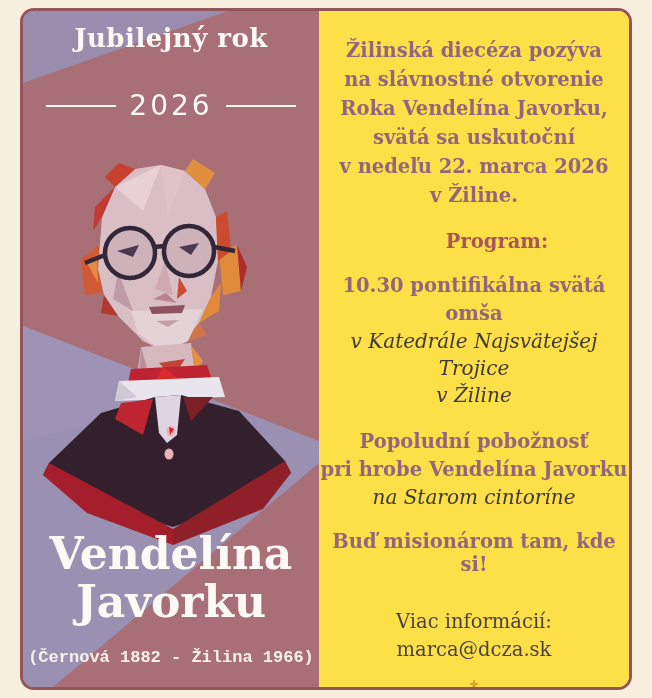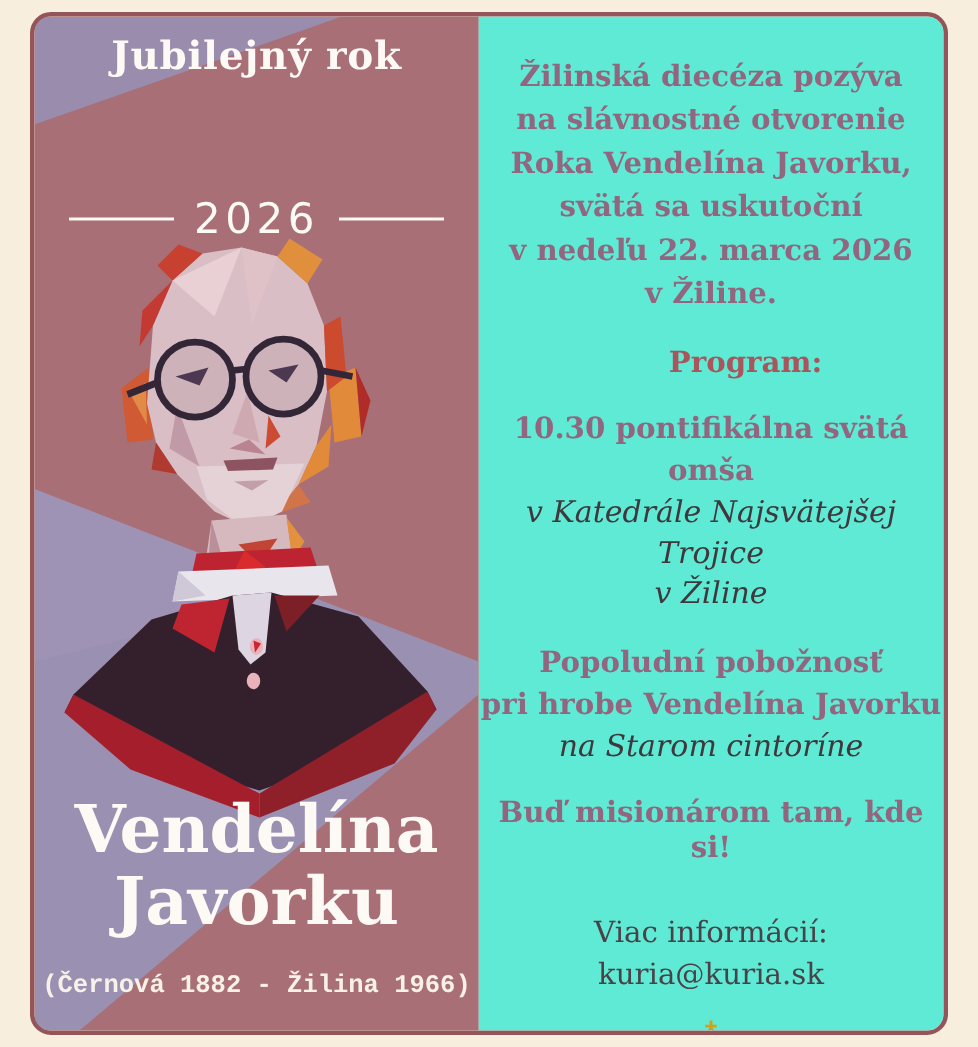--- a/index.html
+++ b/index.html
@@ -7,30 +7,30 @@
        font-family:"DejaVu Serif","Liberation Serif",serif;}
   .stage{position:relative;width:652px;height:698px;background:#f7eedd;}
   .card{position:absolute;left:20px;top:8px;width:606px;height:676px;
         border:3px solid #93555a;border-radius:14px;overflow:hidden;display:flex;}
   
   .left-panel{position:relative;width:296px;height:100%;background:#a86f76;flex:0 0 296px;overflow:hidden;}
   .left-panel svg.bgart{position:absolute;left:0;top:0;width:296px;height:676px;}
   .lp-title{position:absolute;top:12px;left:0;width:100%;text-align:center;z-index:2;
             color:#fdf9f4;font-weight:bold;font-size:26px;letter-spacing:.5px;}
   .year-row{position:absolute;top:78px;left:0;width:100%;display:flex;align-items:center;
-            justify-content:center;gap:13px;z-index:2;margin-top:40px;}
+            justify-content:center;gap:13px;z-index:2;}
   .year-line{width:70px;height:2px;background:#fdf9f4;}
   .year-text{color:#fdf9f4;font-family:"DejaVu Sans","Liberation Sans",sans-serif;
              font-size:28px;letter-spacing:3px;}
   .lp-name{position:absolute;top:519px;left:0;width:100%;text-align:center;z-index:2;
            color:#fdf9f4;font-weight:bold;font-size:44px;line-height:48px;}
   .lp-dates{position:absolute;top:637px;left:0;width:100%;text-align:center;z-index:2;
             color:#f8f1e8;font-weight:bold;font-size:17px;font-family:Liberation Mono, monospace;}
   
-  .right-panel{flex:1;background:#5eead4;text-align:center;padding-top:25px;overflow:hidden;}
+  .right-panel{flex:1;background:#fde047;text-align:center;padding-top:25px;overflow:hidden;}
   .intro div{color:#91667e;font-weight:bold;font-size:19.5px;line-height:29px;}
   .program-label{margin-top:20px;color:#a8555c;font-weight:bold;font-size:19.5px;padding-left:46px;}
   .prog-item{margin-top:19px;}
   .item-title{color:#91667e;font-weight:bold;font-size:19.5px;line-height:28px;}
   .item-detail{color:#3f383d;font-style:italic;font-size:20px;line-height:27px;}
   .motto{margin-top:19px;color:#91667e;font-weight:bold;font-size:19.5px;}
   .info{margin-top:32px;color:#4a4248;font-size:19.5px;line-height:28px;}
   .arms-wrap{margin-top:12px;display:flex;justify-content:center;}
 </style>
 </head>
@@ -148,21 +148,21 @@
       <div class="prog-item">
         <div class="item-title">Popoludní pobožnosť</div>
         <div class="item-title">pri hrobe Vendelína Javorku</div>
         <div class="item-detail">na Starom cintoríne</div>
       </div>
 
       <div class="motto">Buď misionárom tam, kde si!</div>
 
       <div class="info">
         <div>Viac informácií:</div>
-        <div>kuria@kuria.sk</div>
+        <div>marca@dcza.sk</div>
       </div>
 
       <div class="arms-wrap">
         <svg width="104" height="122" viewBox="0 0 110 122">
 
           <path d="M55,6 L74,33 L70,50 L40,50 L36,33 Z" fill="#faf6ee" stroke="#9c8b5a" stroke-width="1"></path>
           <path d="M55,1 v9 M51,5 h8" stroke="#d4a017" stroke-width="2" fill="none"></path>
           <rect x="52" y="20" width="6" height="30" fill="#e8c227" stroke="#a8871a" stroke-width="0.5"></rect>
           <circle cx="45" cy="35" r="3.5" fill="#e8c227" stroke="#a8871a" stroke-width="0.5"></circle>
           <circle cx="65" cy="35" r="3.5" fill="#e8c227" stroke="#a8871a" stroke-width="0.5"></circle>

